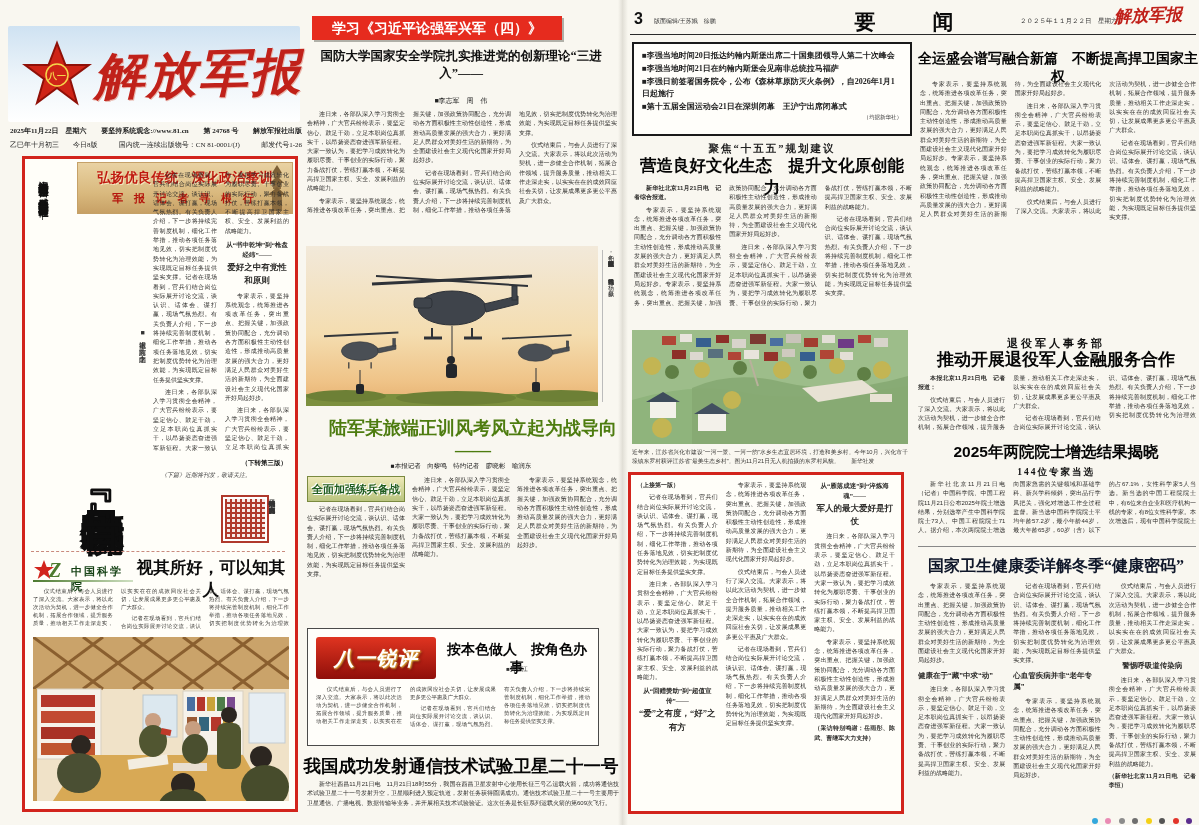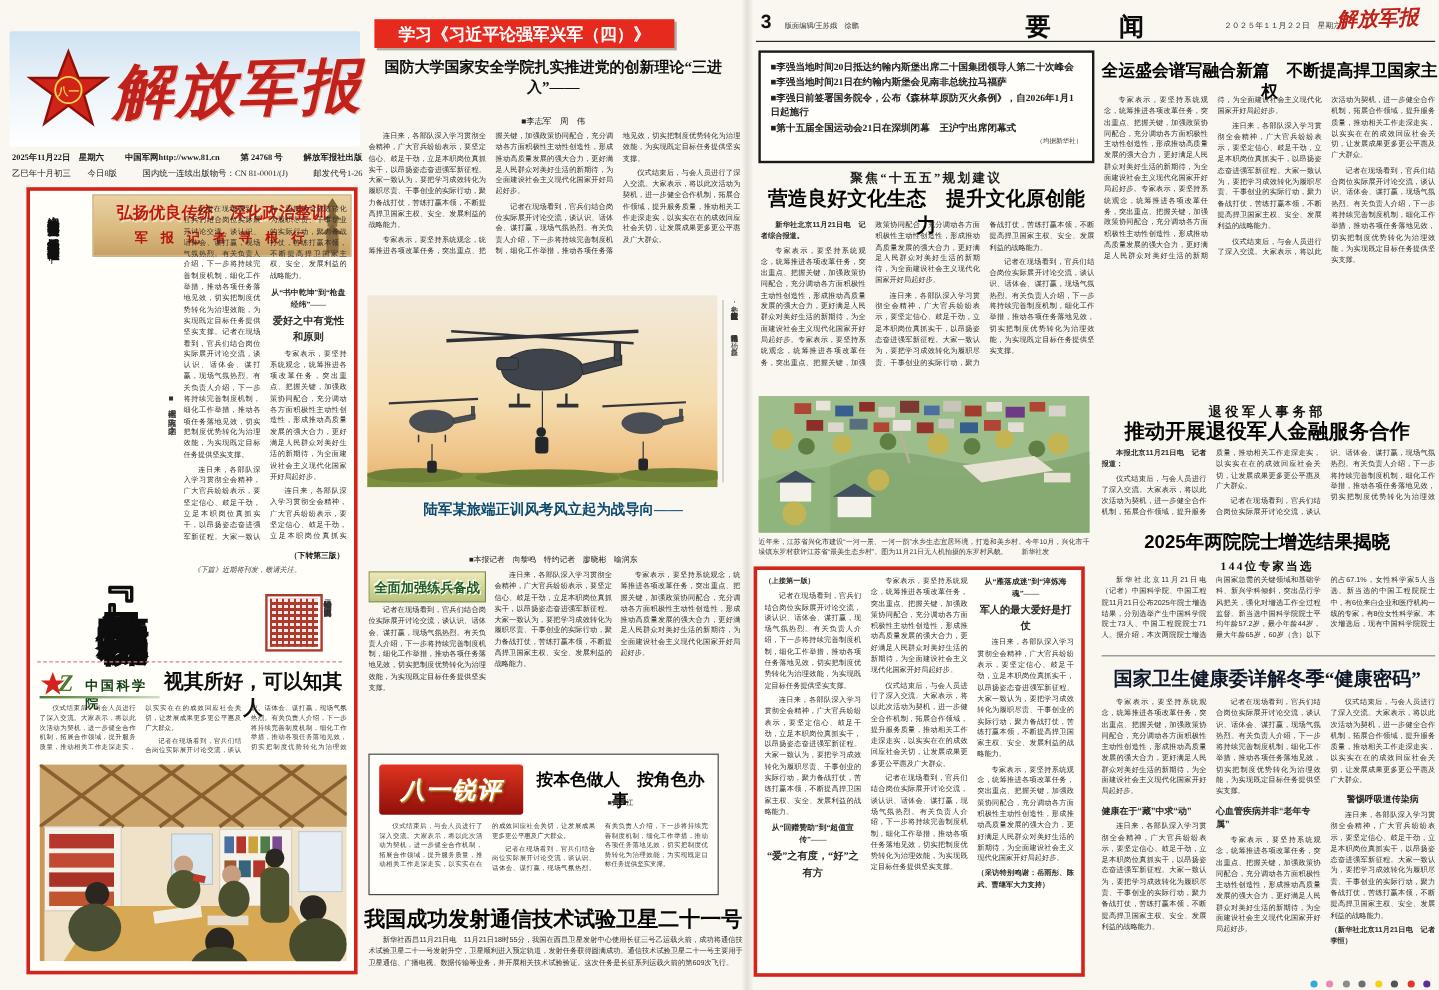--- a/index.html
+++ b/index.html
@@ -37,21 +37,21 @@
         <polygon points="35,3 43.5,25 67,25 48,39 55,63 35,48 15,63 22,39 3,25 26.5,25" fill="#cf2417" stroke="#8f1008" stroke-width="2"></polygon>
         <circle cx="35" cy="35" r="11" fill="none" stroke="#f5d54a" stroke-width="1.5"></circle>
         <text x="35" y="39" text-anchor="middle" font-size="9" fill="#f5d54a" font-weight="bold">八一</text>
       </svg>
       <div class="abs serif b" style="left:86px;top:18px;width:210px;height:64px;font-size:50px;line-height:60px;color:#c0211a;
                   font-style:italic;letter-spacing:2px;text-shadow:1px 1px 0 #e9b7ad;transform:rotate(-1.5deg);">解放军报</div>
     </div>
 
     <div class="abs serif" style="left:10px;top:126px;width:292px;display:flex;justify-content:space-between;font-size:7px;color:#1d1d1d;font-weight:bold;">
       <span>2025年11月22日　星期六</span>
-      <span>中国军网http://www.81.cn</span>
+      <span>要坚持系统观念://www.81.cn</span>
       <span>第 24768 号</span>
       <span>解放军报社出版</span>
     </div>
     <div class="abs serif" style="left:10px;top:140px;width:292px;display:flex;justify-content:space-between;font-size:7px;color:#1d1d1d;">
       <span>乙巳年十月初三　　今日8版</span>
       <span>国内统一连续出版物号：CN 81-0001/(J)</span>
       <span>邮发代号1-26</span>
     </div>
 
     <div class="abs red-frame" style="left:22px;top:156px;width:270px;height:650px;">
@@ -239,21 +239,21 @@
         <line x1="0" y1="8" x2="120" y2="2" stroke-width="3"></line>
           <ellipse cx="58" cy="32" rx="30" ry="15"></ellipse>
         <path d="M86 28 L116 22 L116 29 L88 35 Z"></path>
           <rect x="111" y="12" width="4" height="12"></rect>
       </g>
       <line x1="230" y1="122" x2="230" y2="144" stroke="#2e3238" stroke-width="1"></line>
       <rect x="226" y="136" width="8" height="10" rx="2" fill="#23262b"></rect>
     </svg>
     <div class="abs vtext" style="left:300px;top:250px;height:152px;font-size:6px;color:#333;line-height:9px;border-left:1px solid #bbb;padding-left:3px;">初冬，陆军某旅组织直升机索降训练。　　本报特约通讯员　杨　磊摄</div>
 
-    <div class="abs serif b ctr" style="left:0;top:416px;width:318px;font-size:12px;color:#0c4a6e;">陆军某旅端正训风考风立起为战导向——</div>
+    <div class="abs serif b ctr" style="left:12px;top:416px;width:318px;font-size:18px;color:#4d7c0f;">陆军某旅端正训风考风立起为战导向——</div>
     <div class="abs ctr" style="left:0;top:462px;width:318px;font-size:6.5px;color:#222;">■本报记者　向黎鸣　特约记者　廖晓彬　喻润东</div>
 
     <div class="abs" style="left:5px;top:476px;width:98px;height:142px;overflow:hidden;">
       <div style="width:96px;height:24px;border:1px solid #7a8a3f;background:linear-gradient(180deg,#eee9b8,#b9c47e);
                   display:flex;align-items:center;justify-content:center;">
         <span class="b" style="font-size:11px;color:#1f5c1f;text-shadow:1px 1px 0 #fff,-1px -1px 0 #fff;">全面加强练兵备战</span>
       </div>
       <div class="body-txt" style="margin-top:3px;">
         <p class="p0">记者在现场看到，官兵们结合岗位实际展开讨论交流，谈认识、话体会、谋打赢，现场气氛热烈。有关负责人介绍，下一步将持续完善制度机制，细化工作举措，推动各项任务落地见效，切实把制度优势转化为治理效能，为实现既定目标任务提供坚实支撑。</p>
       </div>

